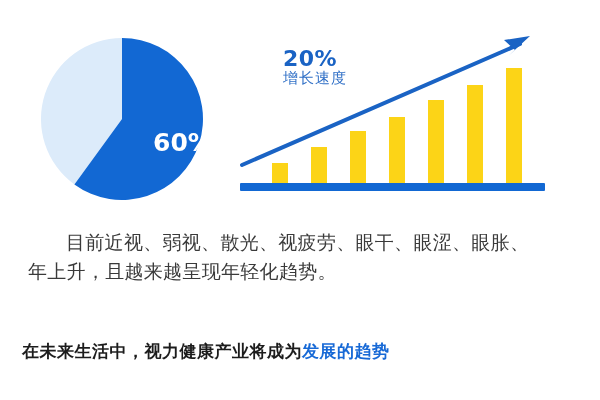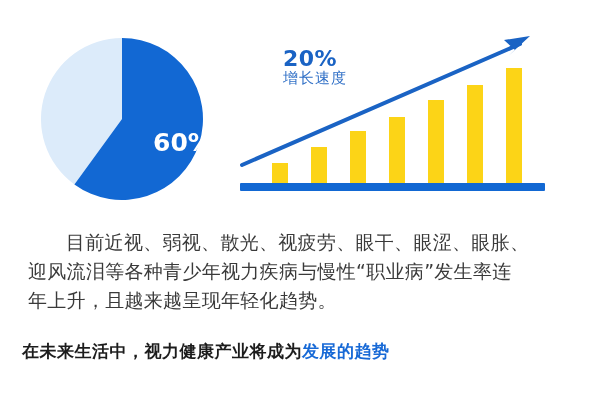--- a/index.html
+++ b/index.html
@@ -155,21 +155,20 @@
 
     <div class="growth-callout">
       <span class="growth-pct">20%</span>
       <span class="growth-sub">增长速度</span>
     </div>
 
   </div>
 
   <div class="body-copy">
     <span class="p-line indent">目前近视、弱视、散光、视疲劳、眼干、眼涩、眼胀、</span>
-    <span class="p-line">迎风流泪等各种青少年视力疾病与慢性“职业病”发生率连</span>
     <span class="p-line">年上升，且越来越呈现年轻化趋势。</span>
   </div>
 
   <div class="headline">
     <span>在未来生活中，视力健康产业将成为</span><span class="accent">发展的趋势</span>
   </div>
 
 </div>
 
 </body></html>

